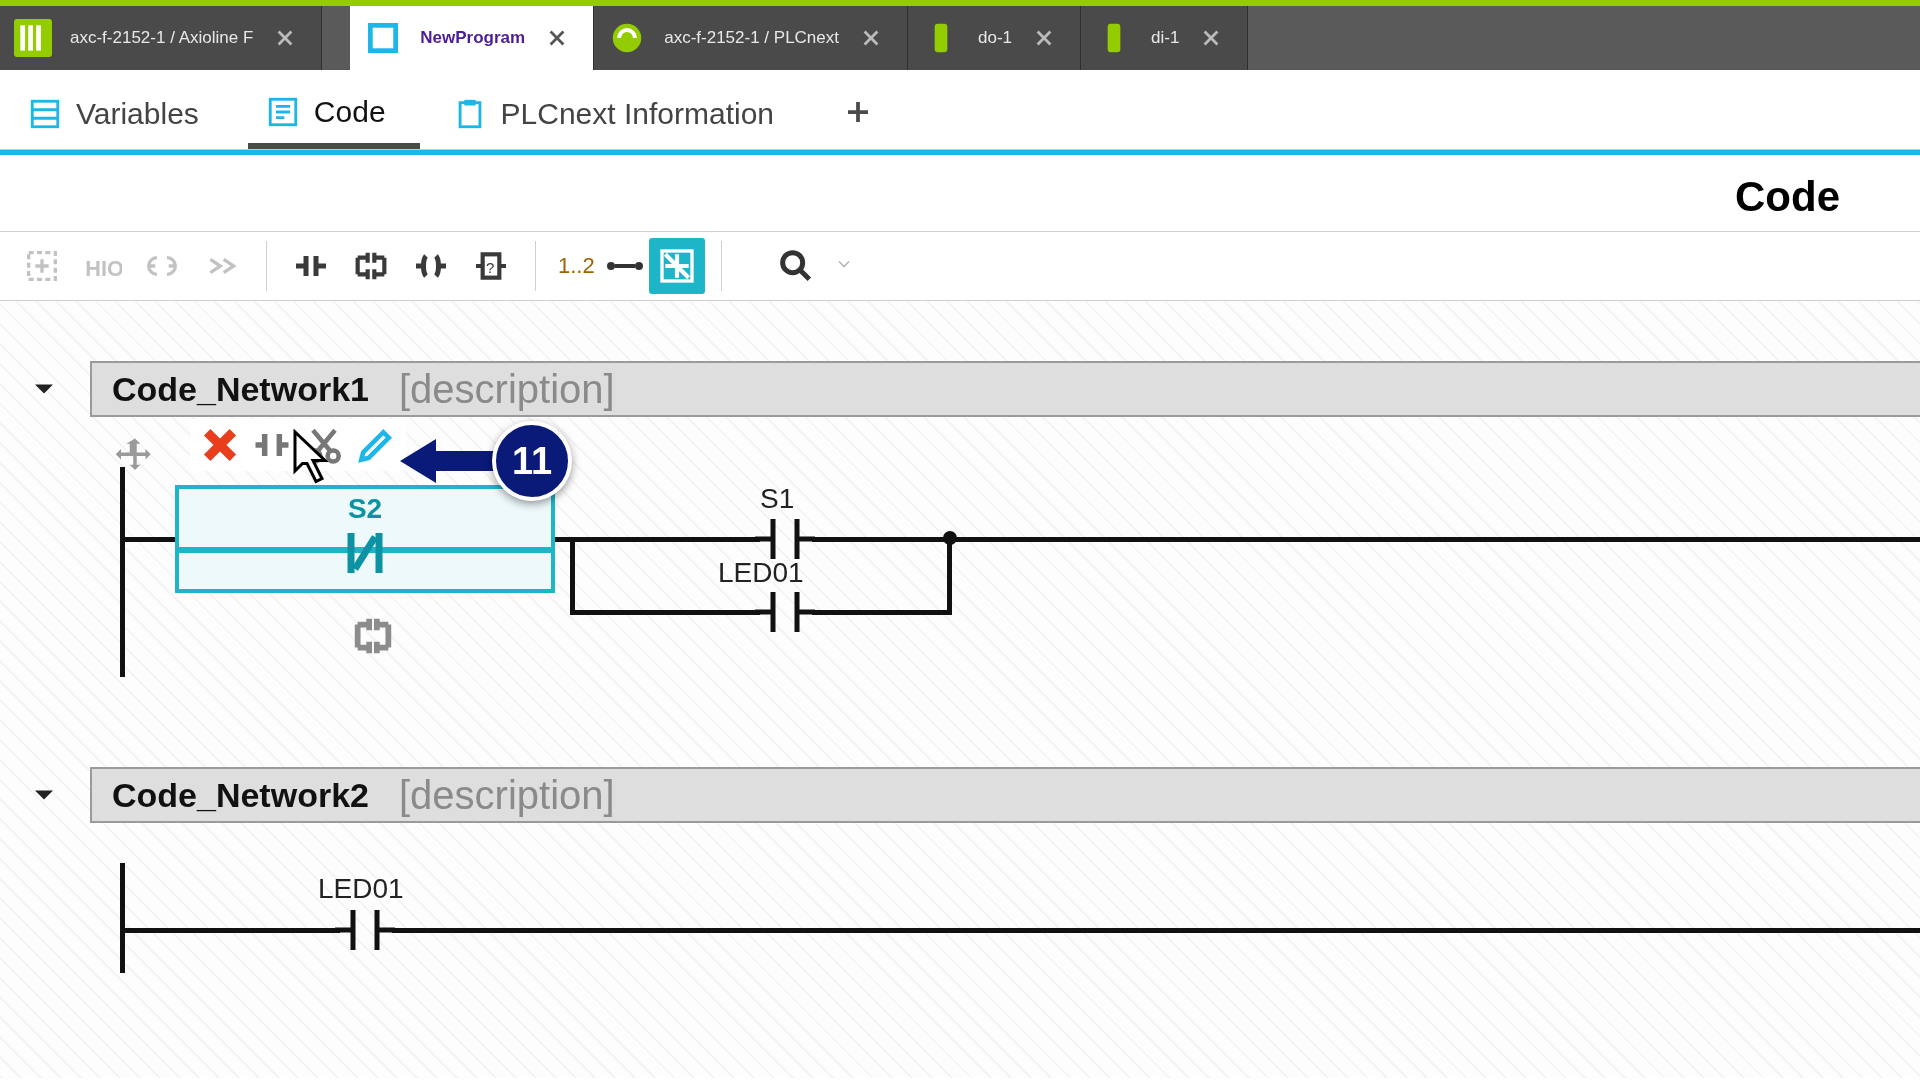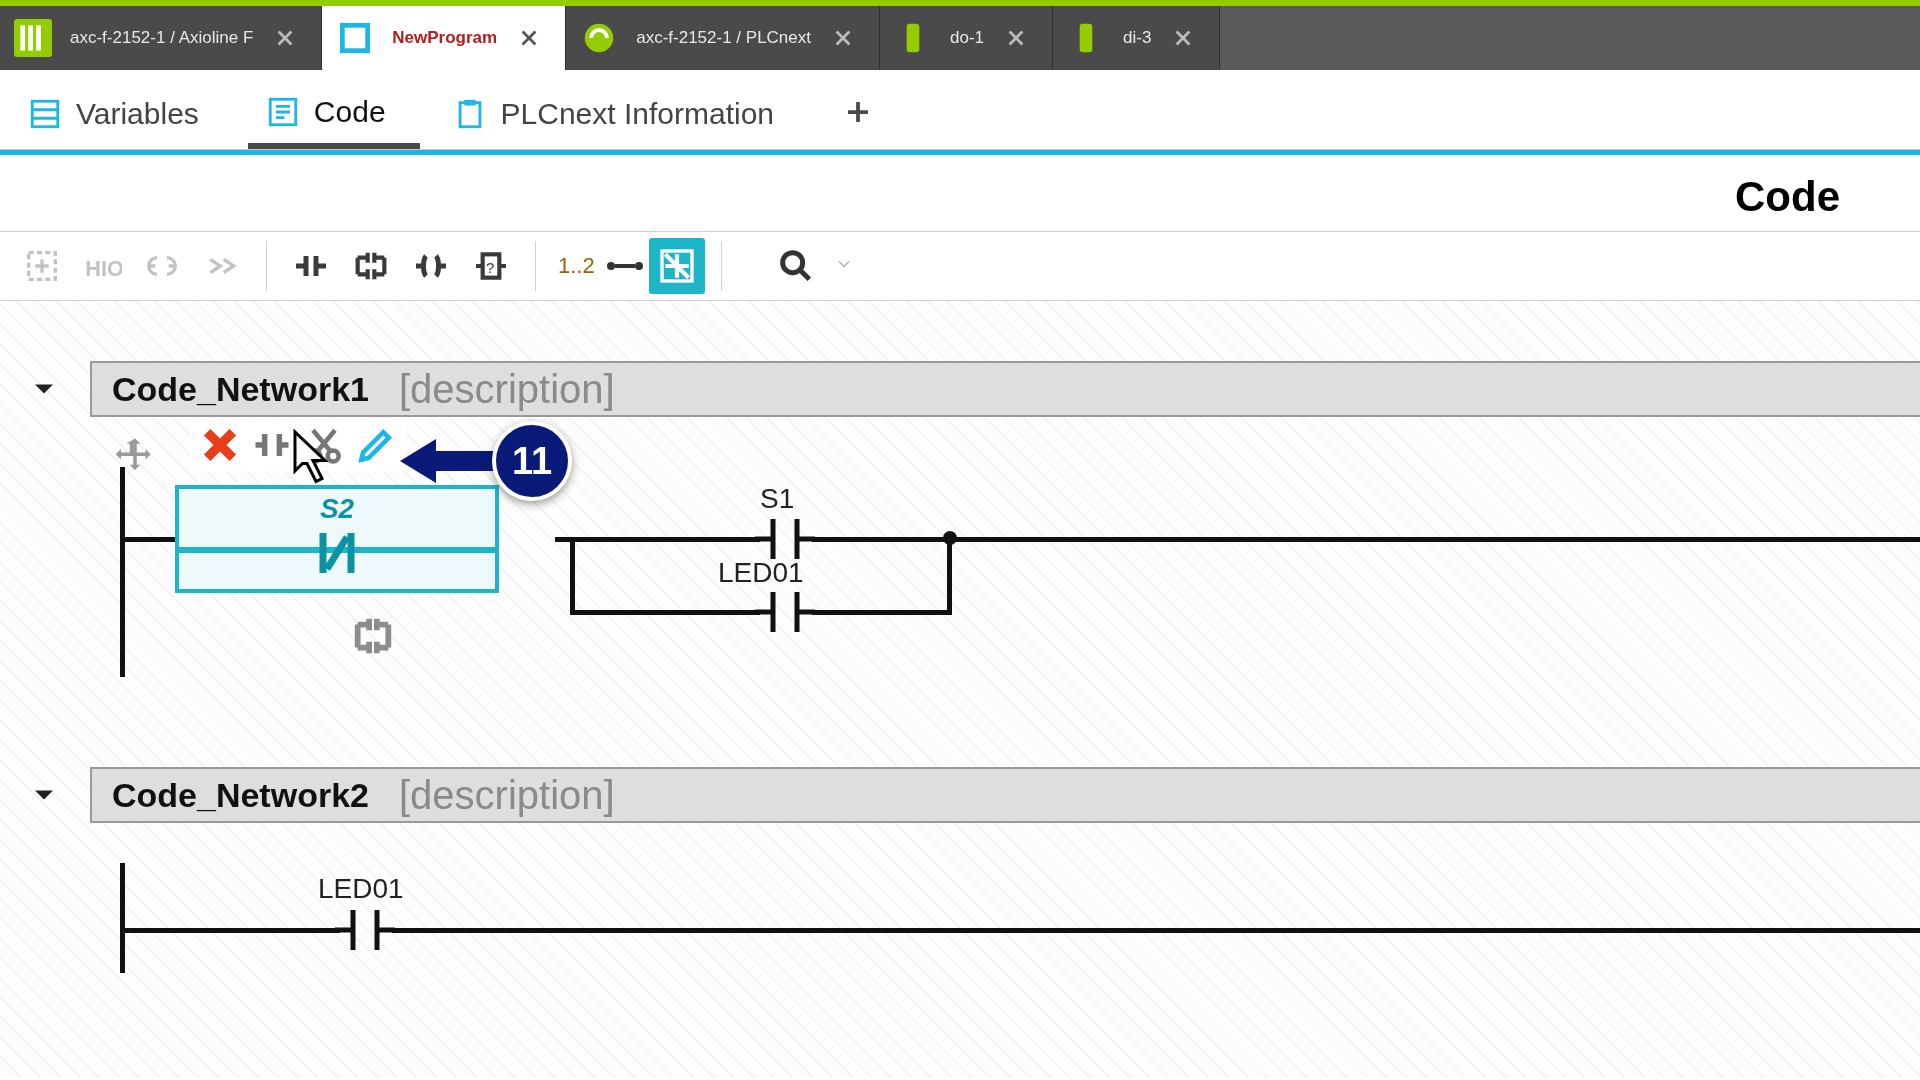--- a/index.html
+++ b/index.html
@@ -20,21 +20,22 @@
     padding: 0 22px 0 14px;
     background: #4a4a4a;
     border-right: 1px solid #2f2f2f;
     color: #e8e8e8;
     font-size: 17px;
     cursor: pointer;
     position: relative;
   }
   .window-tab.active {
     background: #ffffff;
-    color: #b91c1c;
+    color: #4c1d95;
+    margin-left: 28px;
   }
   .window-tab .wt-icon {
     width: 38px; height: 38px;
     display: flex; align-items: center; justify-content: center;
     border-radius: 3px;
   }
   .window-tab .wt-close {
     width: 28px; height: 28px;
     display:flex; align-items:center; justify-content:center;
     color: #bbb;
@@ -160,25 +161,24 @@
   .drag-handle{
     position:absolute; left:14px; top:18px;
     color:#9a9a9a;
     z-index:4;
   }
   .drag-handle svg{width:42px;height:42px;}
 
   
   .sel-contact{
     position:absolute; left:75px; top:68px;
-    width:324px; height:108px;
+    width:380px; height:108px;
     border:4px solid #1db6c9;
     background:#eef9fb;
     z-index:2;
-    font-style:italic;
   }
   .sel-contact .lbl{
     position:absolute; left:0; right:0; top:4px;
     text-align:center; font-size:28px; color:#0b93a3; font-weight:600;
   }
   .sel-contact .rung{
     position:absolute; left:0; right:0; top:58px; height:6px; background:#1db6c9;
   }
   .sel-contact .nc{
     position:absolute; left:50%; top:36px; transform:translateX(-50%);
@@ -302,21 +302,21 @@
         </svg>
     </span>
   </div>
 
   <div class="window-tab">
     <span class="wt-icon">
       <svg viewBox="0 0 24 24">
           <rect x="8" y="3" width="8" height="18" rx="2" fill="#93cc00"></rect>
         </svg>
     </span>
-    <span>di-3</span>
+    <span>di-1</span>
     <span class="wt-close">
       <svg viewBox="0 0 24 24" width="22" height="22">
           <path d="M5 5l14 14M19 5L5 19" stroke="currentColor" stroke-width="3" fill="none"></path>
         </svg>
     </span>
   </div>
 </div>
 
 <div class="sub-tabs">
   <div class="sub-tab">

